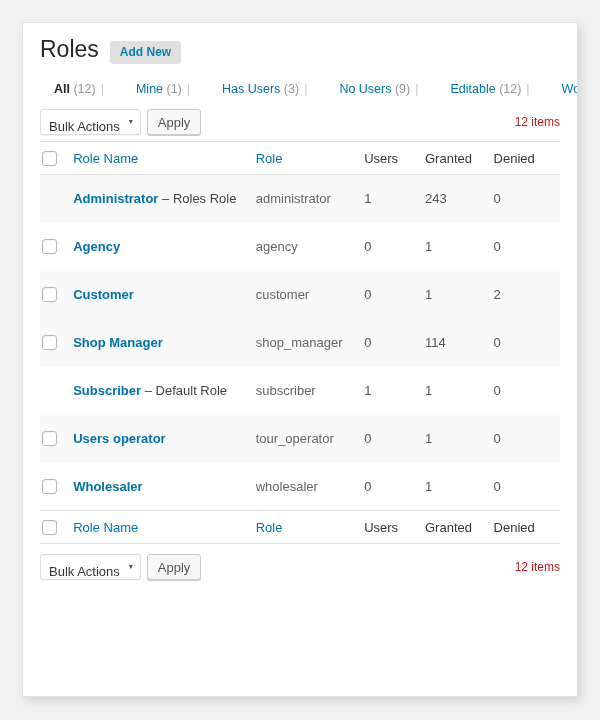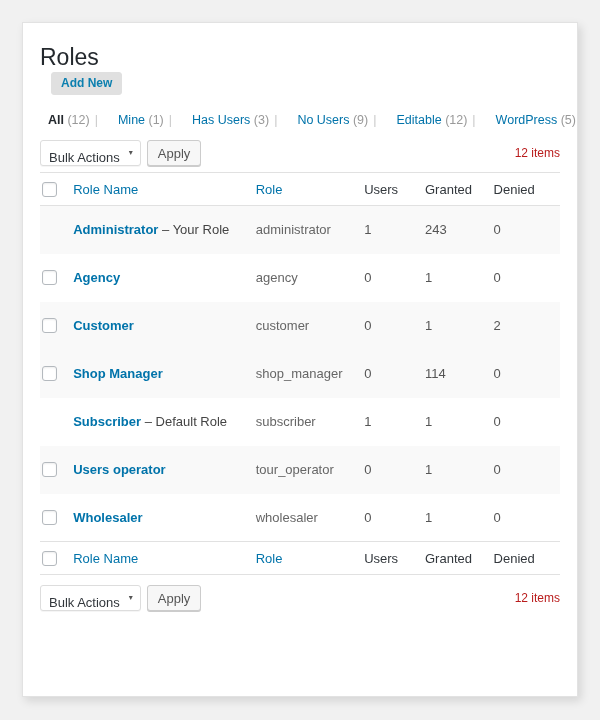--- a/index.html
+++ b/index.html
@@ -28,24 +28,23 @@
     overflow: hidden;
   }
 
   .inner {
     padding: 0 17px;
   }
 
   
   .title-row {
     display: flex;
-    align-items: flex-start;
-    padding-top: 20px;
+    align-items: flex-end;
+    padding-top: 12px;
     padding-bottom: 0;
-    flex-direction: column;
   }
   .page-title {
     font-size: 23px;
     font-weight: 400;
     color: #23282d;
     line-height: 29px;
     margin: 0;
     padding: 0;
   }
   .add-new {
@@ -68,21 +67,21 @@
     margin: 17px 0 0 0;
     padding: 0;
     list-style: none;
     font-size: 12.5px;
     line-height: 16px;
     color: #555;
     white-space: nowrap;
   }
   .subsubsub li {
     display: inline;
-    margin: 8px;
+    margin: 14px;
   }
   .subsubsub a {
     color: #0073aa;
     text-decoration: none;
   }
   .subsubsub a.current {
     color: #23282d;
     font-weight: 600;
   }
   .subsubsub .count {
@@ -267,21 +266,21 @@
             <a href="#">Role</a>
           </th>
           <th class="col-users">Users</th>
           <th class="col-granted">Granted</th>
           <th class="col-denied">Denied</th>
         </tr>
       </thead>
       <tbody id="table-body">
           <tr class="alt">
             <td class="col-cb"></td>
-            <td class="col-name"><a href="#" class="role-name">Administrator</a><span class="role-suffix"> – Your Role</span></td>
+            <td class="col-name"><a href="#" class="role-name">Administrator</a><span class="role-suffix"> – Roles Role</span></td>
             <td class="col-role"><span class="role-slug">administrator</span></td>
             <td class="col-users"><span class="num">1</span></td>
             <td class="col-granted"><span class="num">243</span></td>
             <td class="col-denied"><span class="num">0</span></td>
           </tr>
           <tr>
             <td class="col-cb">
               <span class="cb-box"></span>
             </td>
             <td class="col-name"><a href="#" class="role-name">Agency</a></td>

